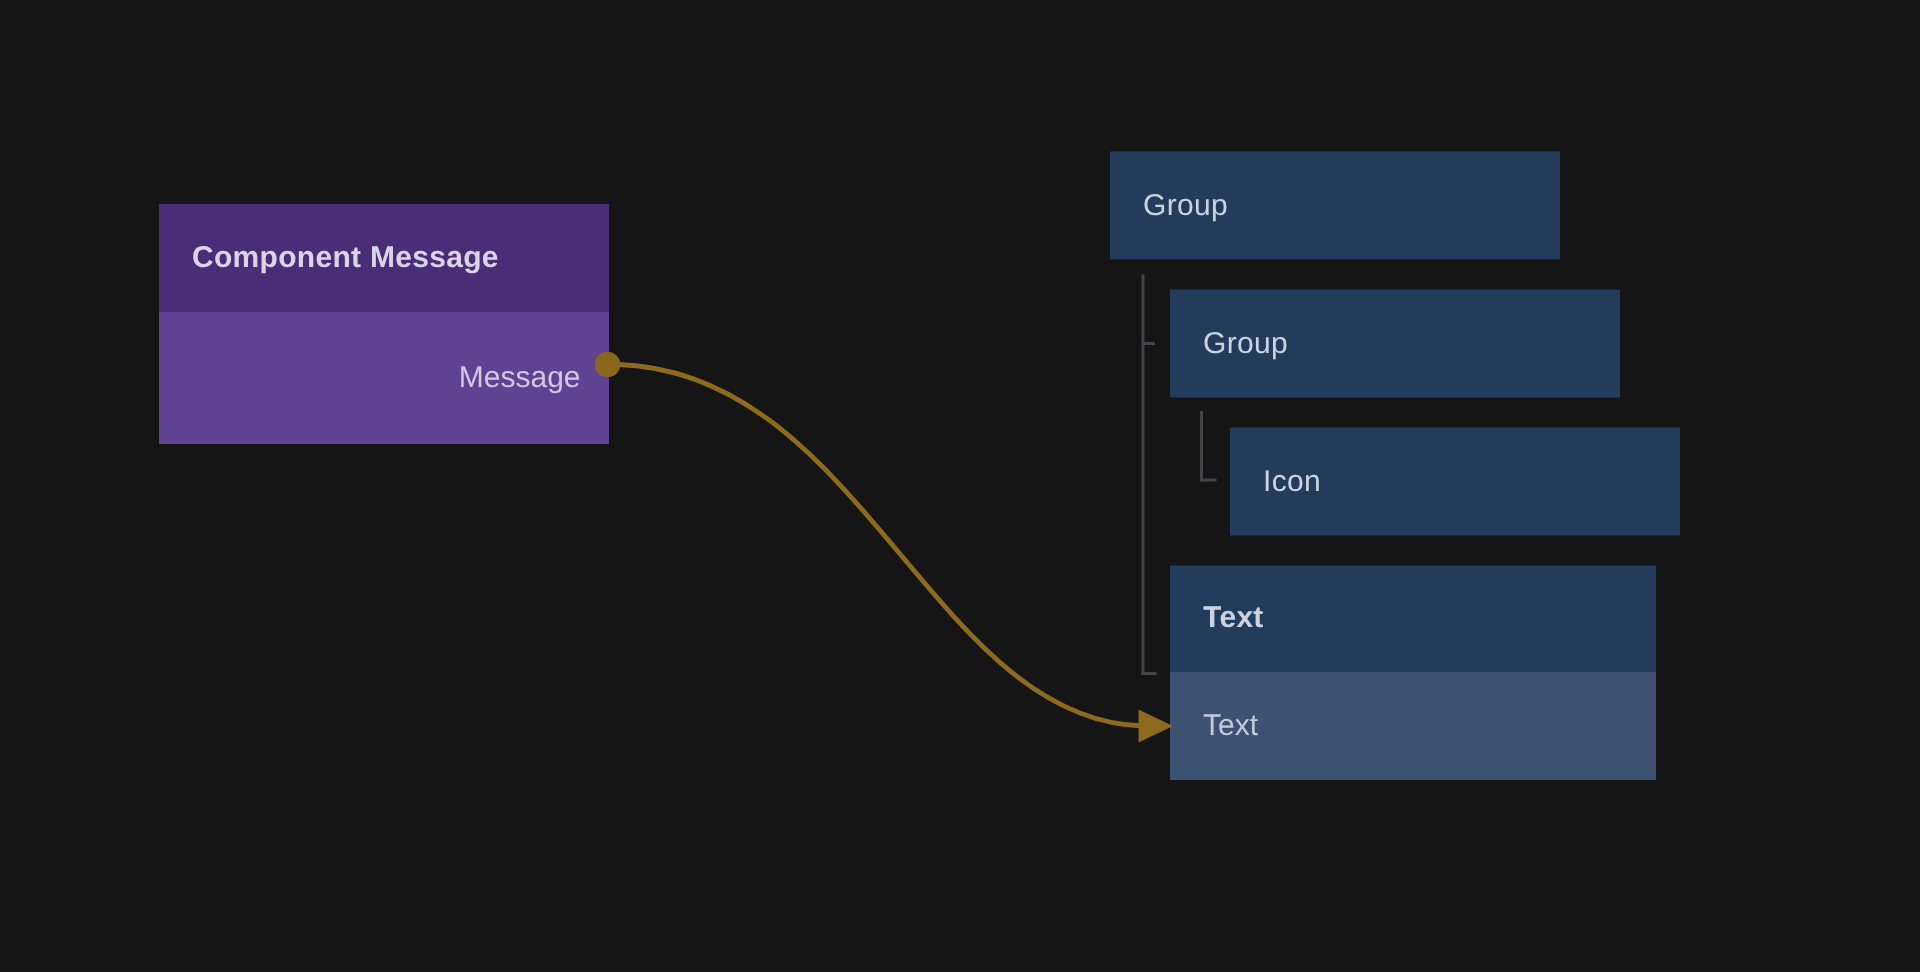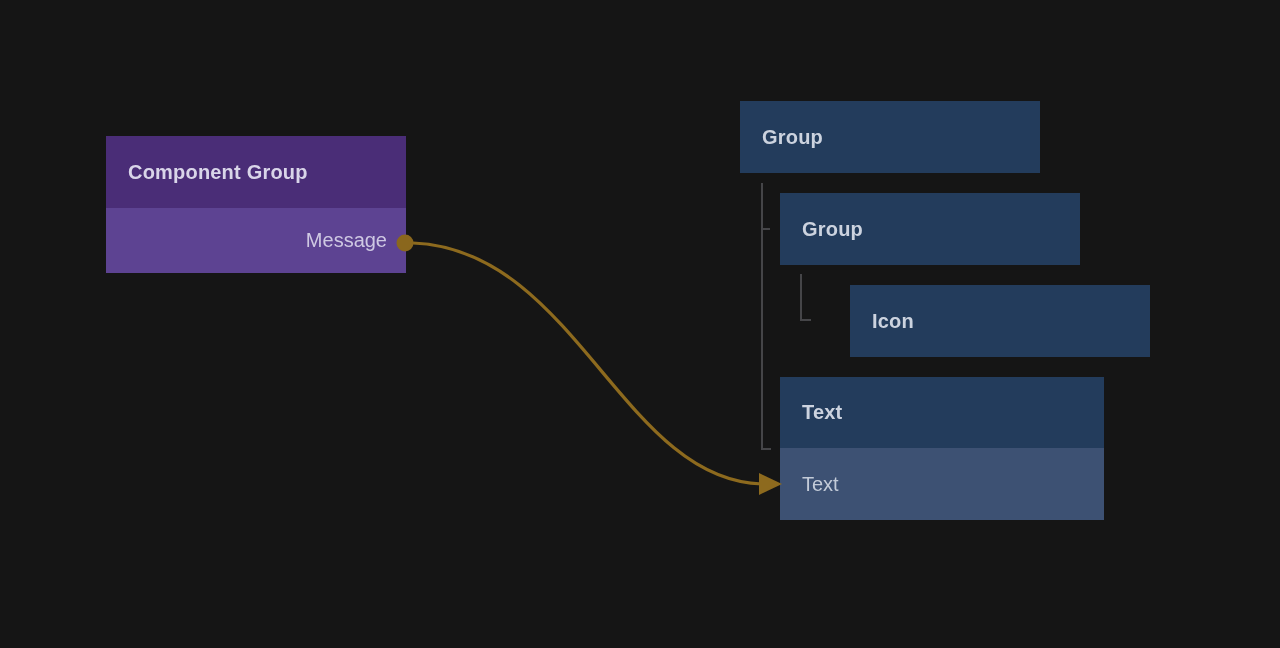--- a/index.html
+++ b/index.html
@@ -29,21 +29,21 @@
     color: #d9d5e9;
     display: flex;
     align-items: center;
     padding: 0 22px;
     box-sizing: border-box;
     font-size: 20px;
     font-weight: 600;
     letter-spacing: 0.2px;
   }
   .inputs-row {
-    height: 65px;
+    height: 88px;
     background: #5d4392;
     color: #cfc9e3;
     display: flex;
     align-items: center;
     justify-content: flex-end;
     padding: 0 19px;
     box-sizing: border-box;
     font-size: 20px;
     font-weight: 400;
   }
@@ -53,26 +53,26 @@
     position: absolute;
     width: 300px;
     height: 72px;
     background: #233c5c;
     color: #ccd3df;
     display: flex;
     align-items: center;
     padding: 15px 22px;
     box-sizing: border-box;
     font-size: 20px;
-    font-weight: 700;
+    font-weight: 400;
     letter-spacing: 0.2px;
   }
   .layer-group-1 { left: 740px; top: 101px; }
   .layer-group-2 { left: 780px; top: 193px; }
-  .layer-icon    { left: 820px; top: 285px; margin-left: 30px; }
+  .layer-icon    { left: 820px; top: 285px; }
 
   .text-node {
     position: absolute;
     left: 780px;
     top: 377px;
     width: 324px;
   }
   .text-header {
     height: 71px;
     background: #233c5c;
@@ -144,21 +144,21 @@
     <div class="text-header">
       <span>Text</span>
     </div>
     <div class="text-subrow">
       <span>Text</span>
     </div>
   </div>
 
   <div class="inputs-node">
     <div class="inputs-header">
-      <span>Component Group</span>
+      <span>Component Message</span>
     </div>
     <div class="inputs-row">
       <span>Message</span>
     </div>
   </div>
 
   <svg class="wire-layer" width="1280" height="648" viewBox="0 0 1280 648">
     <path class="hit" d="M 413 243 C 575 249, 622 480, 762 484" fill="none" stroke="#8d6a1e" stroke-width="3.2" stroke-linecap="round"></path>
     <polygon class="hit" points="782,484 759,473 759,495" fill="#8d6a1e"></polygon>
     <circle class="hit" cx="405" cy="243" r="8.5" fill="#8a671d"></circle>

